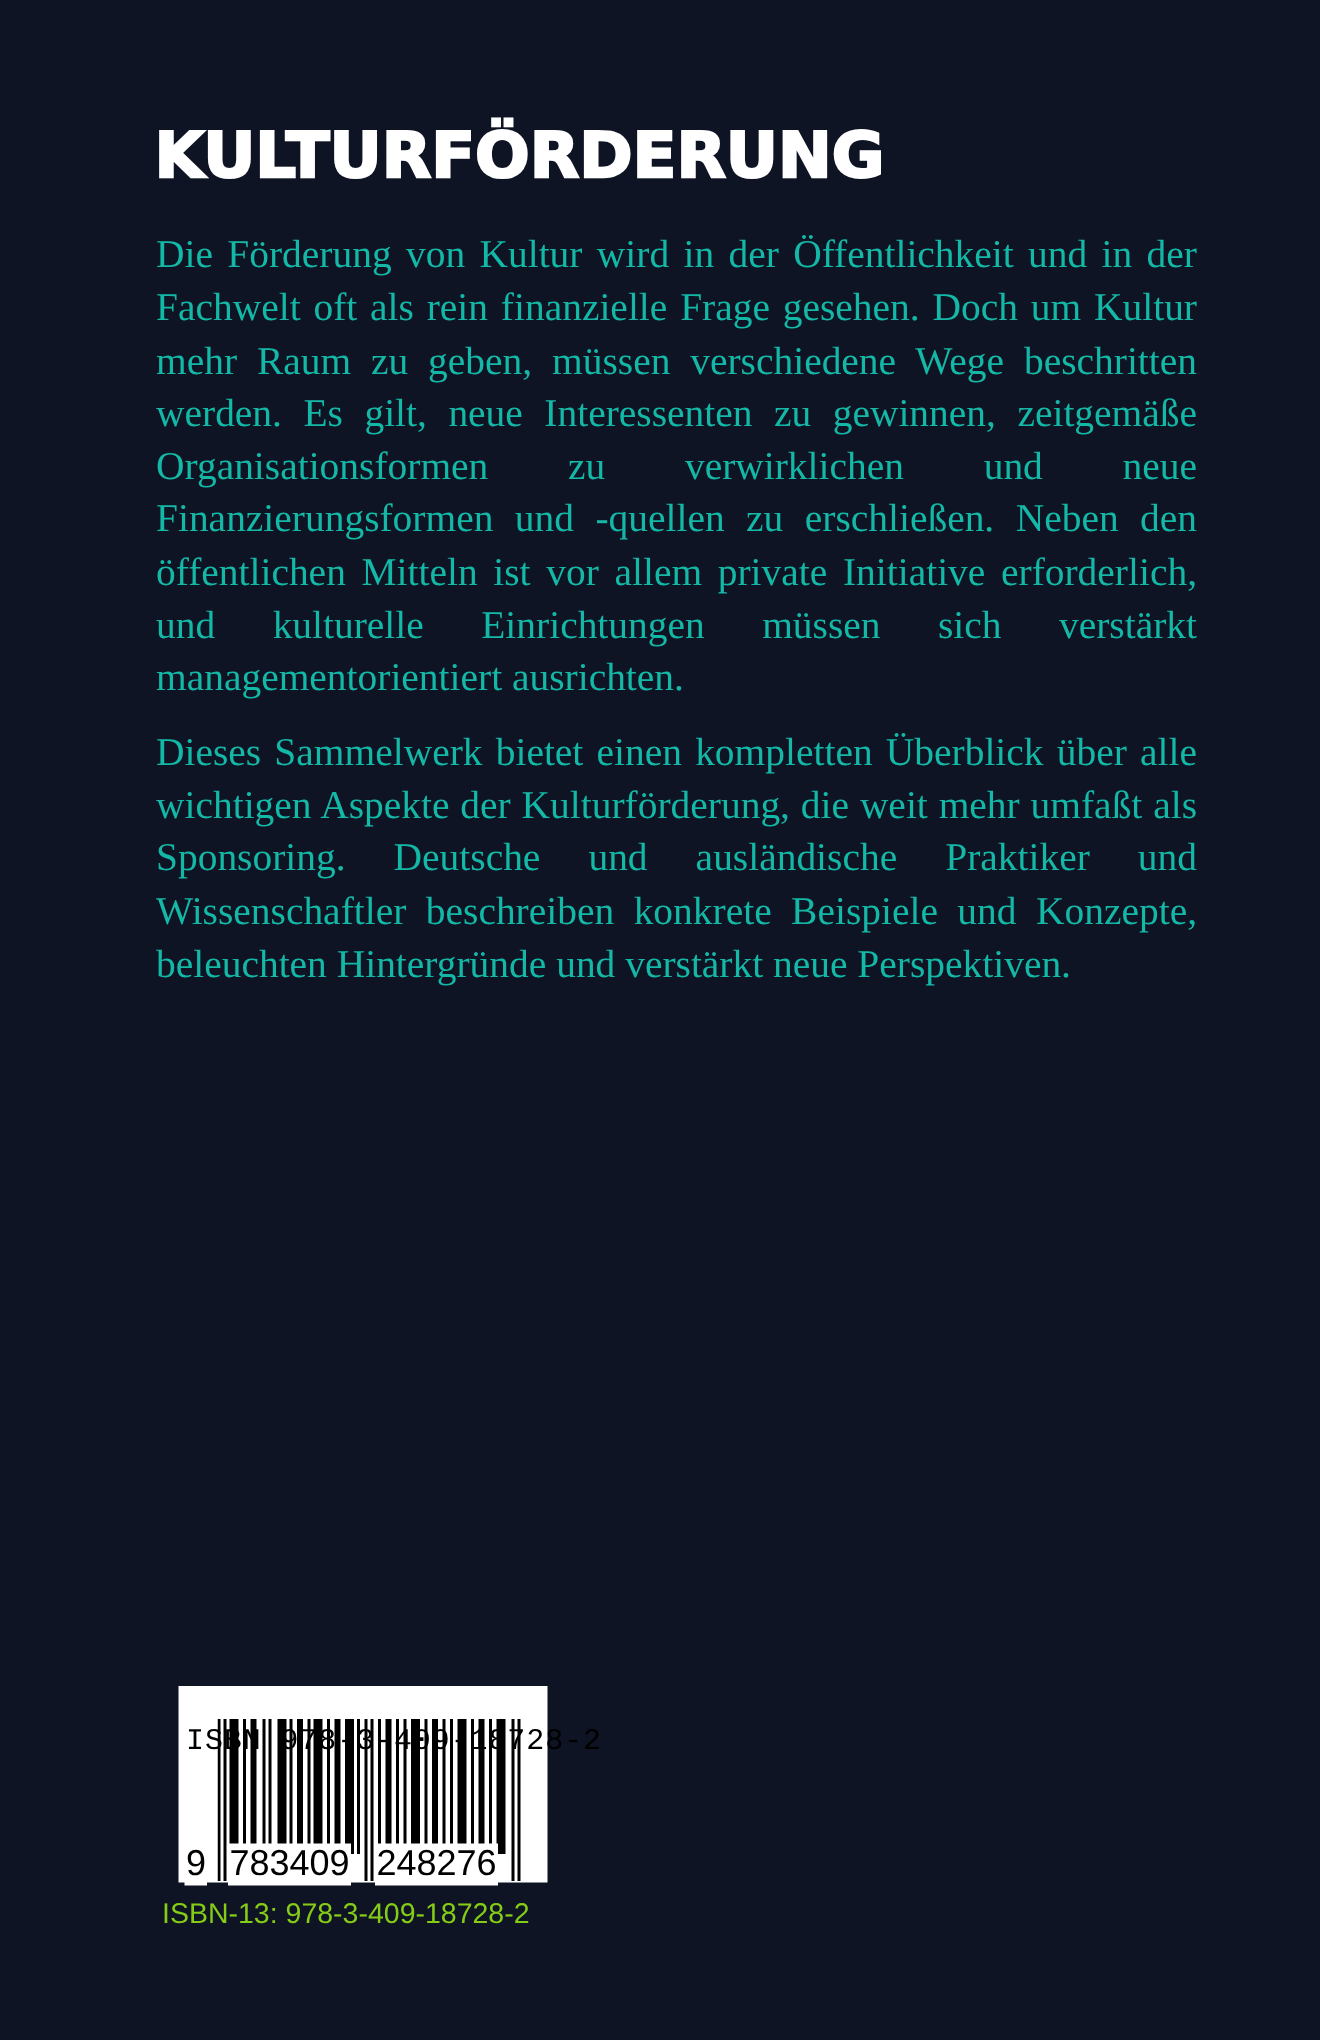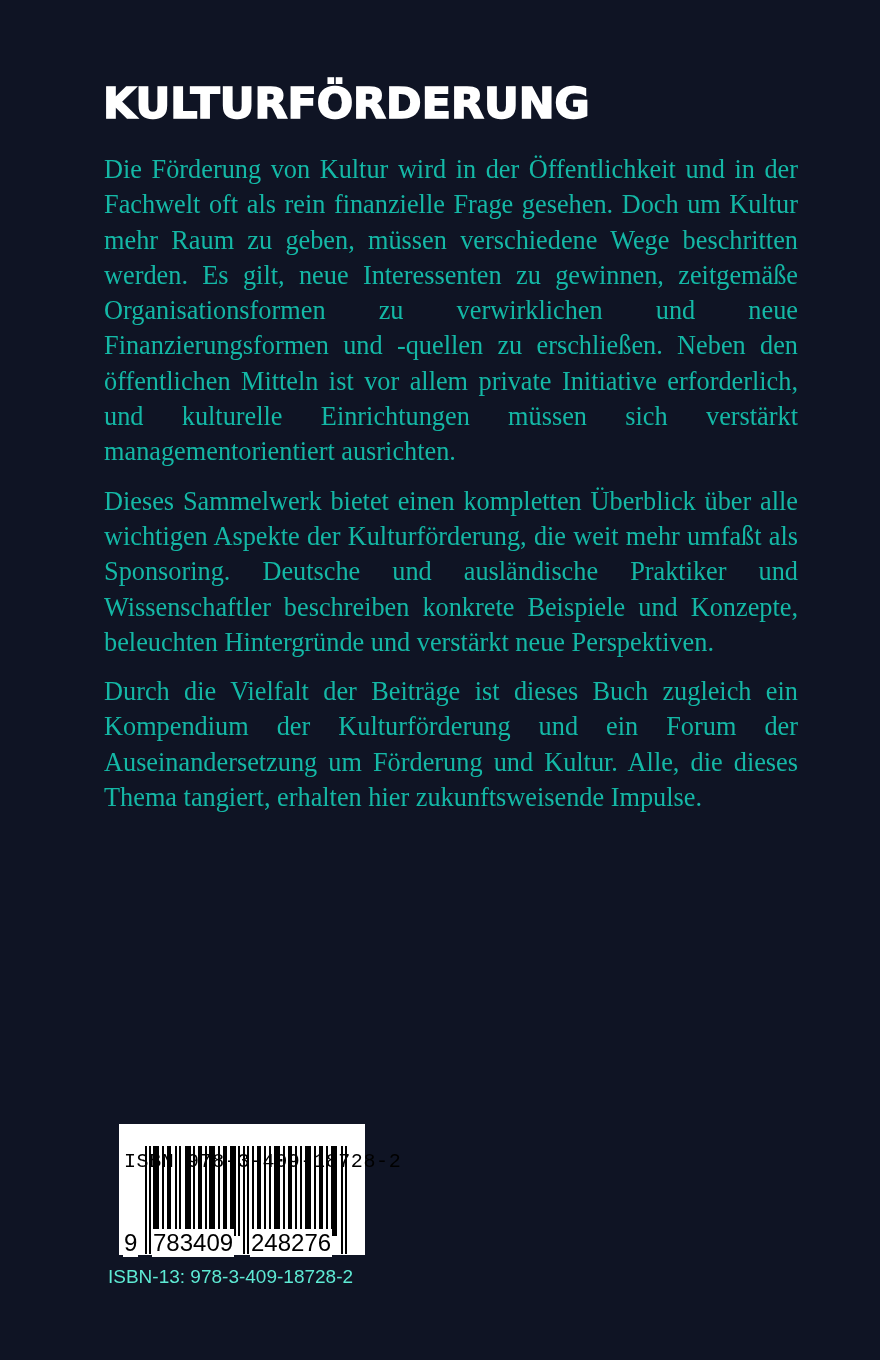--- a/index.html
+++ b/index.html
@@ -89,33 +89,32 @@
       background: #ffffff;
       padding: 0 1px;
     }
     .isbn-label {
       position: absolute;
       left: 108px;
       top: 1266px;
       font-family: "Liberation Sans", sans-serif;
       font-size: 19px;
       line-height: 22px;
-      color: #5eead4;
+      color: #84cc16;
       white-space: nowrap;
     }
   </style>
 </head>
 <body>
 
 <h1 class="cover-title">KULTURFÖRDERUNG</h1>
 
 <div class="blurb">
   <p>Die Förderung von Kultur wird in der Öffentlichkeit und in der Fachwelt oft als rein finanzielle Frage gesehen. Doch um Kultur mehr Raum zu geben, müssen verschiedene Wege beschritten werden. Es gilt, neue Interessenten zu gewinnen, zeitgemäße Organisationsformen zu verwirk­lichen und neue Finanzierungsformen und -quellen zu erschließen. Neben den öffentlichen Mitteln ist vor allem private Initiative erforderlich, und kulturelle Einrichtungen müssen sich verstärkt managementorientiert ausrichten.</p>
   <p>Dieses Sammelwerk bietet einen kompletten Überblick über alle wichtigen Aspekte der Kulturförderung, die weit mehr umfaßt als Sponsoring. Deutsche und ausländische Praktiker und Wissenschaftler beschreiben konkrete Beispiele und Konzepte, beleuchten Hintergründe und verstärkt neue Perspektiven.</p>
-  <p>Durch die Vielfalt der Beiträge ist dieses Buch zugleich ein Kompendium der Kulturförderung und ein Forum der Auseinandersetzung um Förderung und Kultur. Alle, die dieses Thema tangiert, erhalten hier zukunftsweisende Impulse.</p>
 </div>
 
 <div class="barcode-box">
   <div class="barcode-top">ISBN 978-3-409-18728-2</div>
   <svg class="barcode-bars" viewBox="0 0 204 108" preserveAspectRatio="none">
     <g fill="#000">
 
       <rect x="0" y="0" width="2" height="108"></rect>
       <rect x="4" y="0" width="2" height="108"></rect>
 

